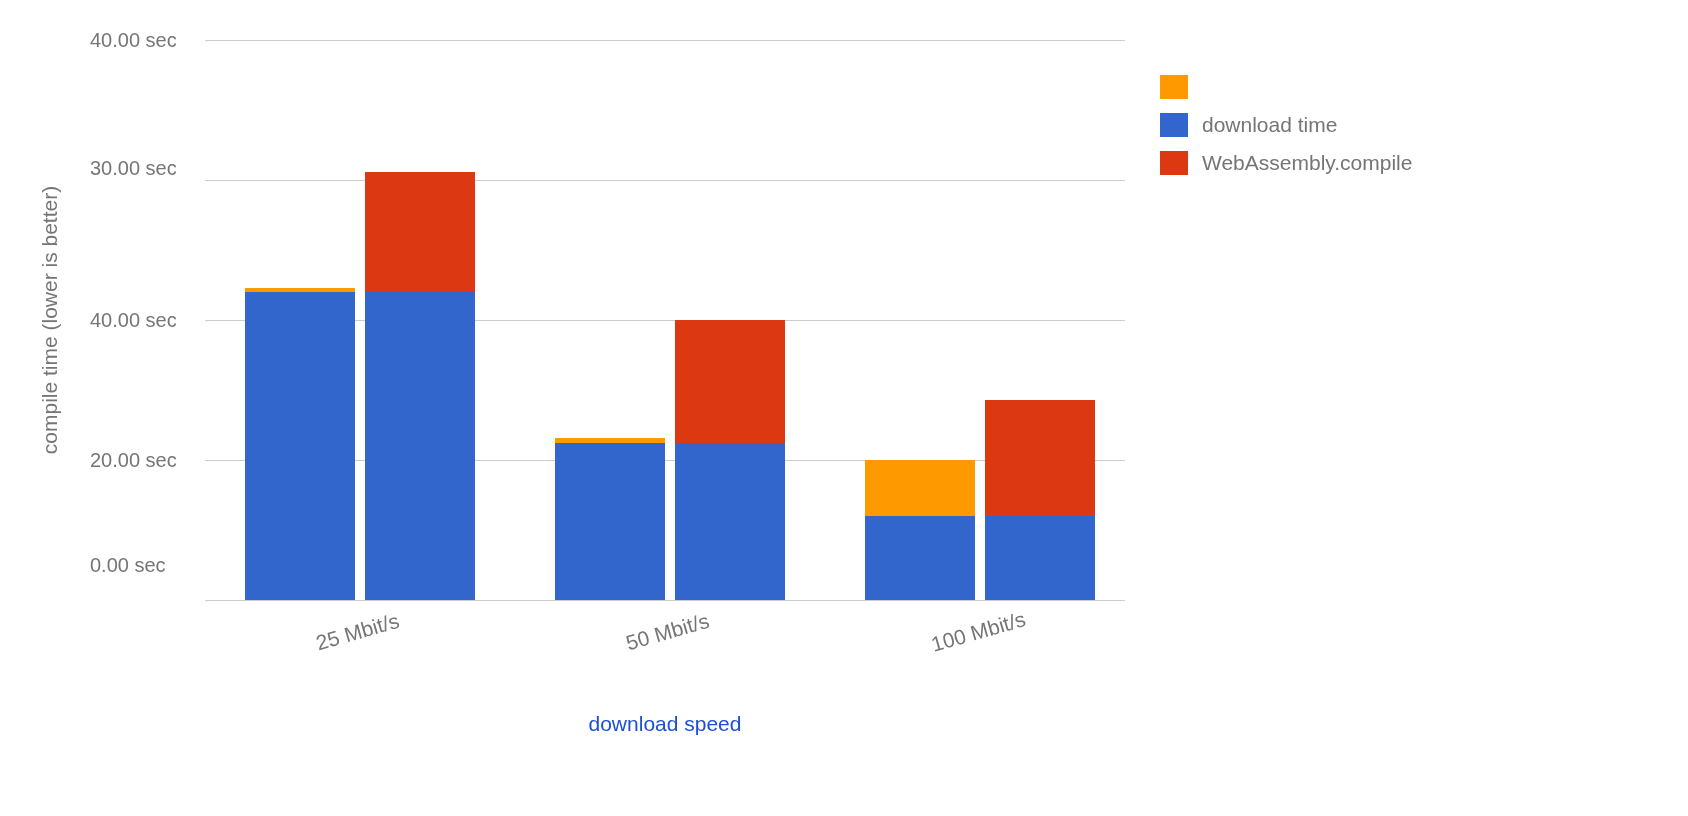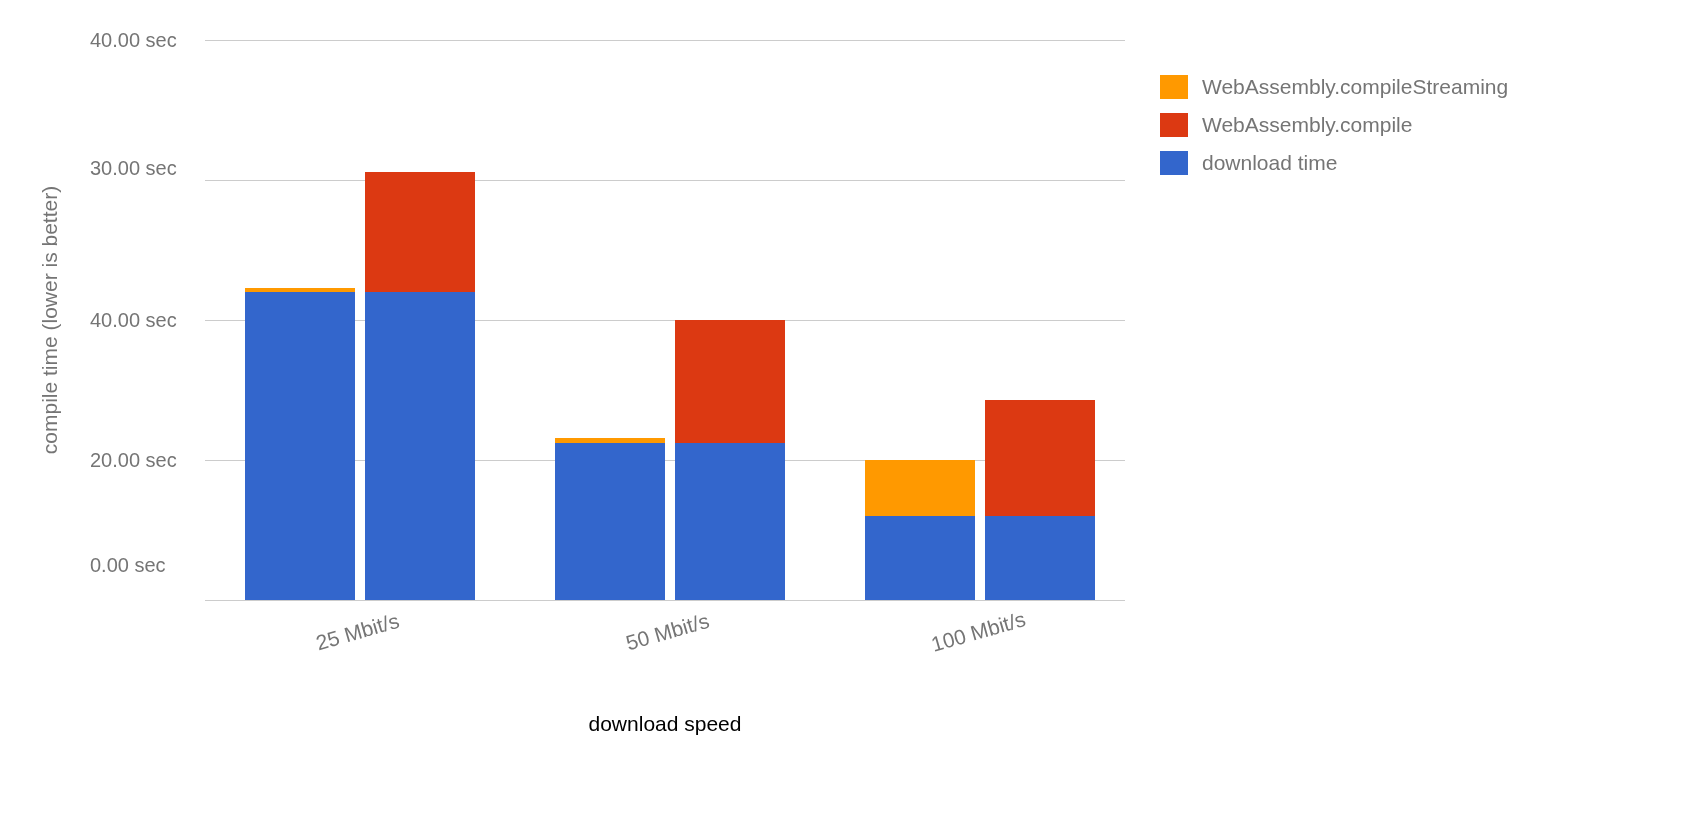--- a/index.html
+++ b/index.html
@@ -83,21 +83,21 @@
     text-align: center;
     white-space: nowrap;
   }
   .xtitle {
     position: absolute;
     left: 205px;
     width: 920px;
     top: 712px;
     text-align: center;
     font-size: 21px;
-    color: #000000;
+    color: #1d4ed8;
   }
 
   
   .legend {
     position: absolute;
     left: 1160px;
     top: 75px;
     font-size: 21px;
     color: #757575;
   }
@@ -166,25 +166,24 @@
 
   <div class="xtick" style="left:315px;">25 Mbit/s</div>
   <div class="xtick" style="left:625px;">50 Mbit/s</div>
   <div class="xtick" style="left:930px;">100 Mbit/s</div>
 
   <div class="xtitle">download speed</div>
 
   <div class="legend">
     <div class="legend-row">
       <div class="legend-swatch seg-stream"></div>
-      <span>WebAssembly.compileStreaming</span>
+    </div>
+    <div class="legend-row">
+      <div class="legend-swatch seg-download"></div>
+      <span>download time</span>
     </div>
     <div class="legend-row">
       <div class="legend-swatch seg-compile"></div>
       <span>WebAssembly.compile</span>
-    </div>
-    <div class="legend-row">
-      <div class="legend-swatch seg-download"></div>
-      <span>download time</span>
     </div>
   </div>
 
 </div>
 
 </body></html>

